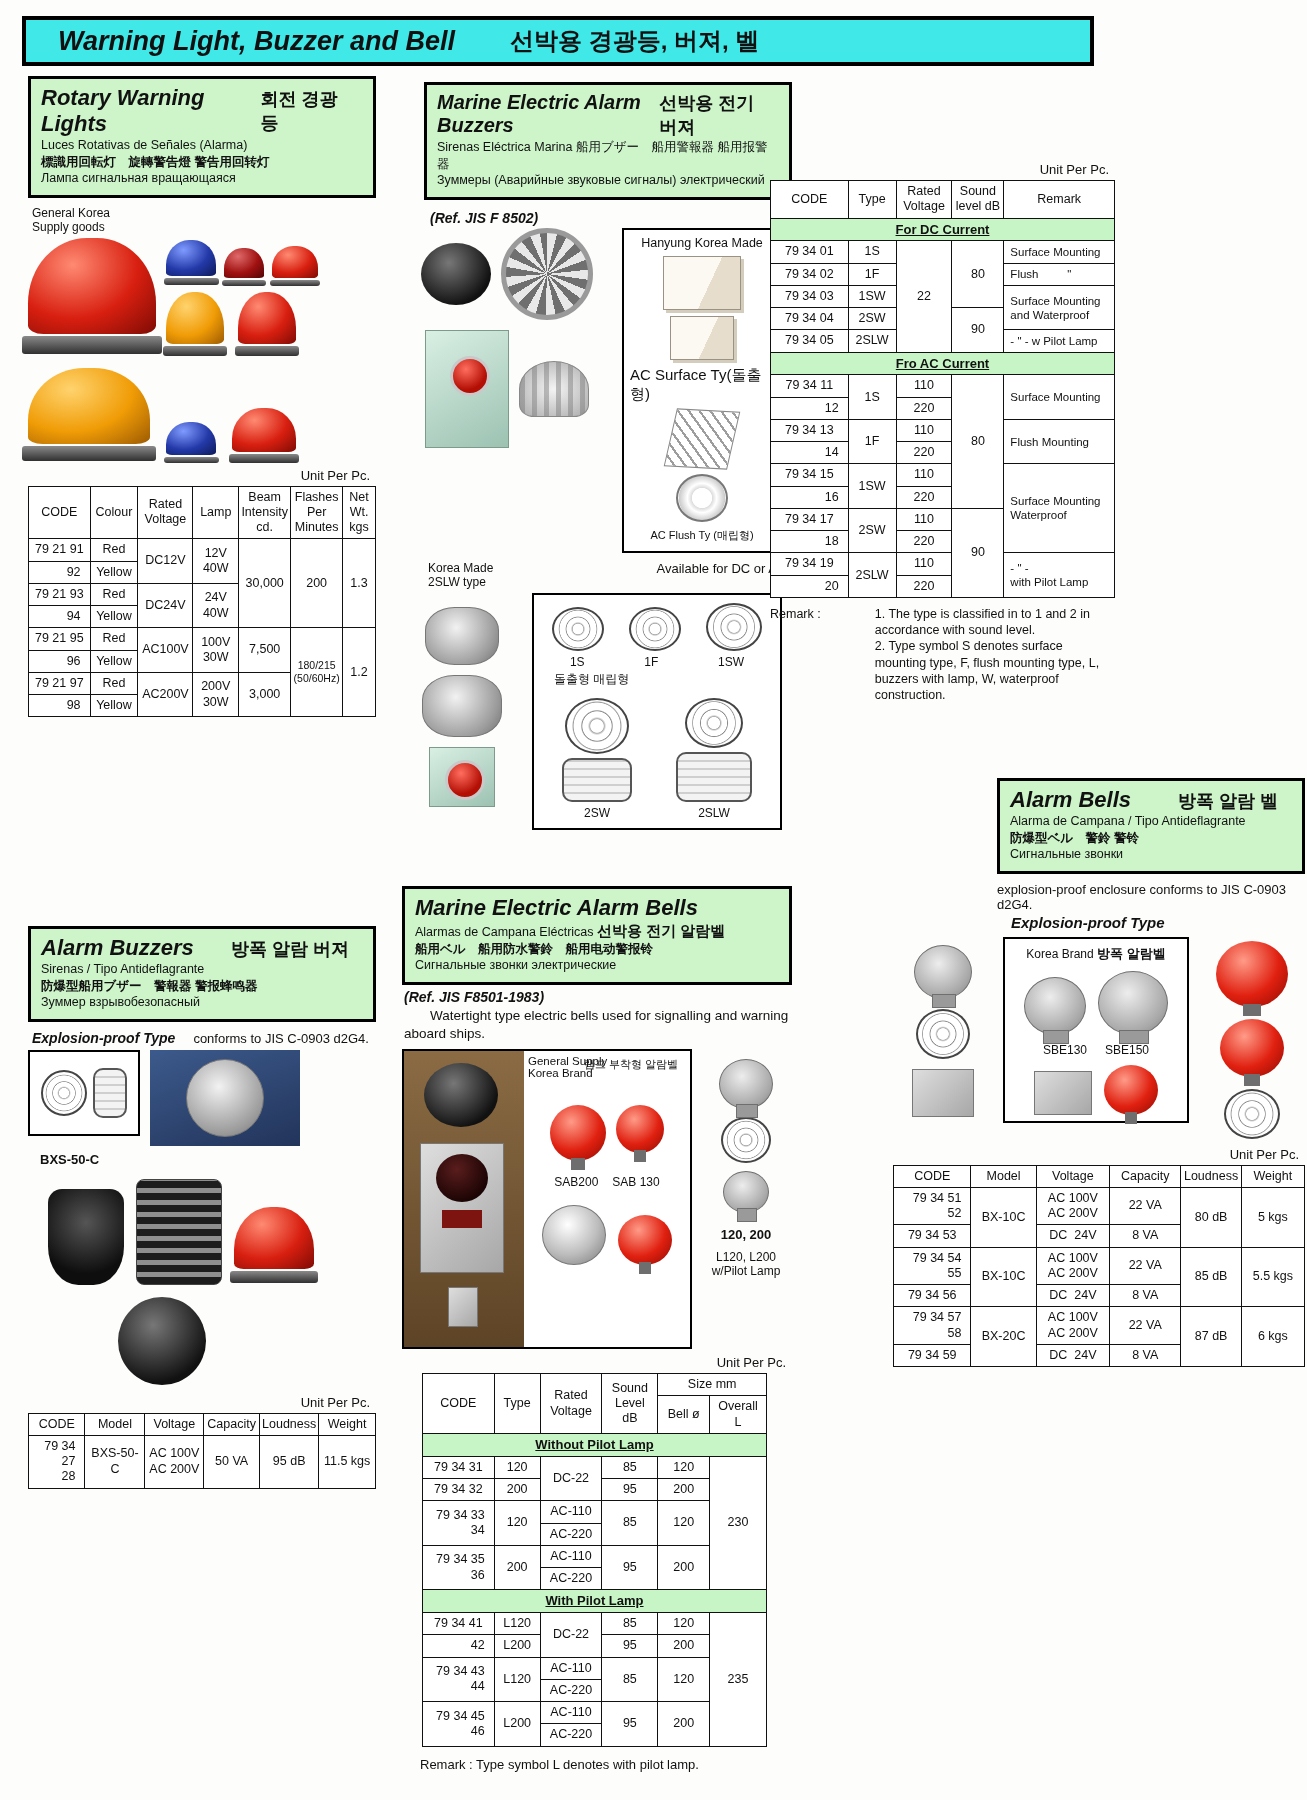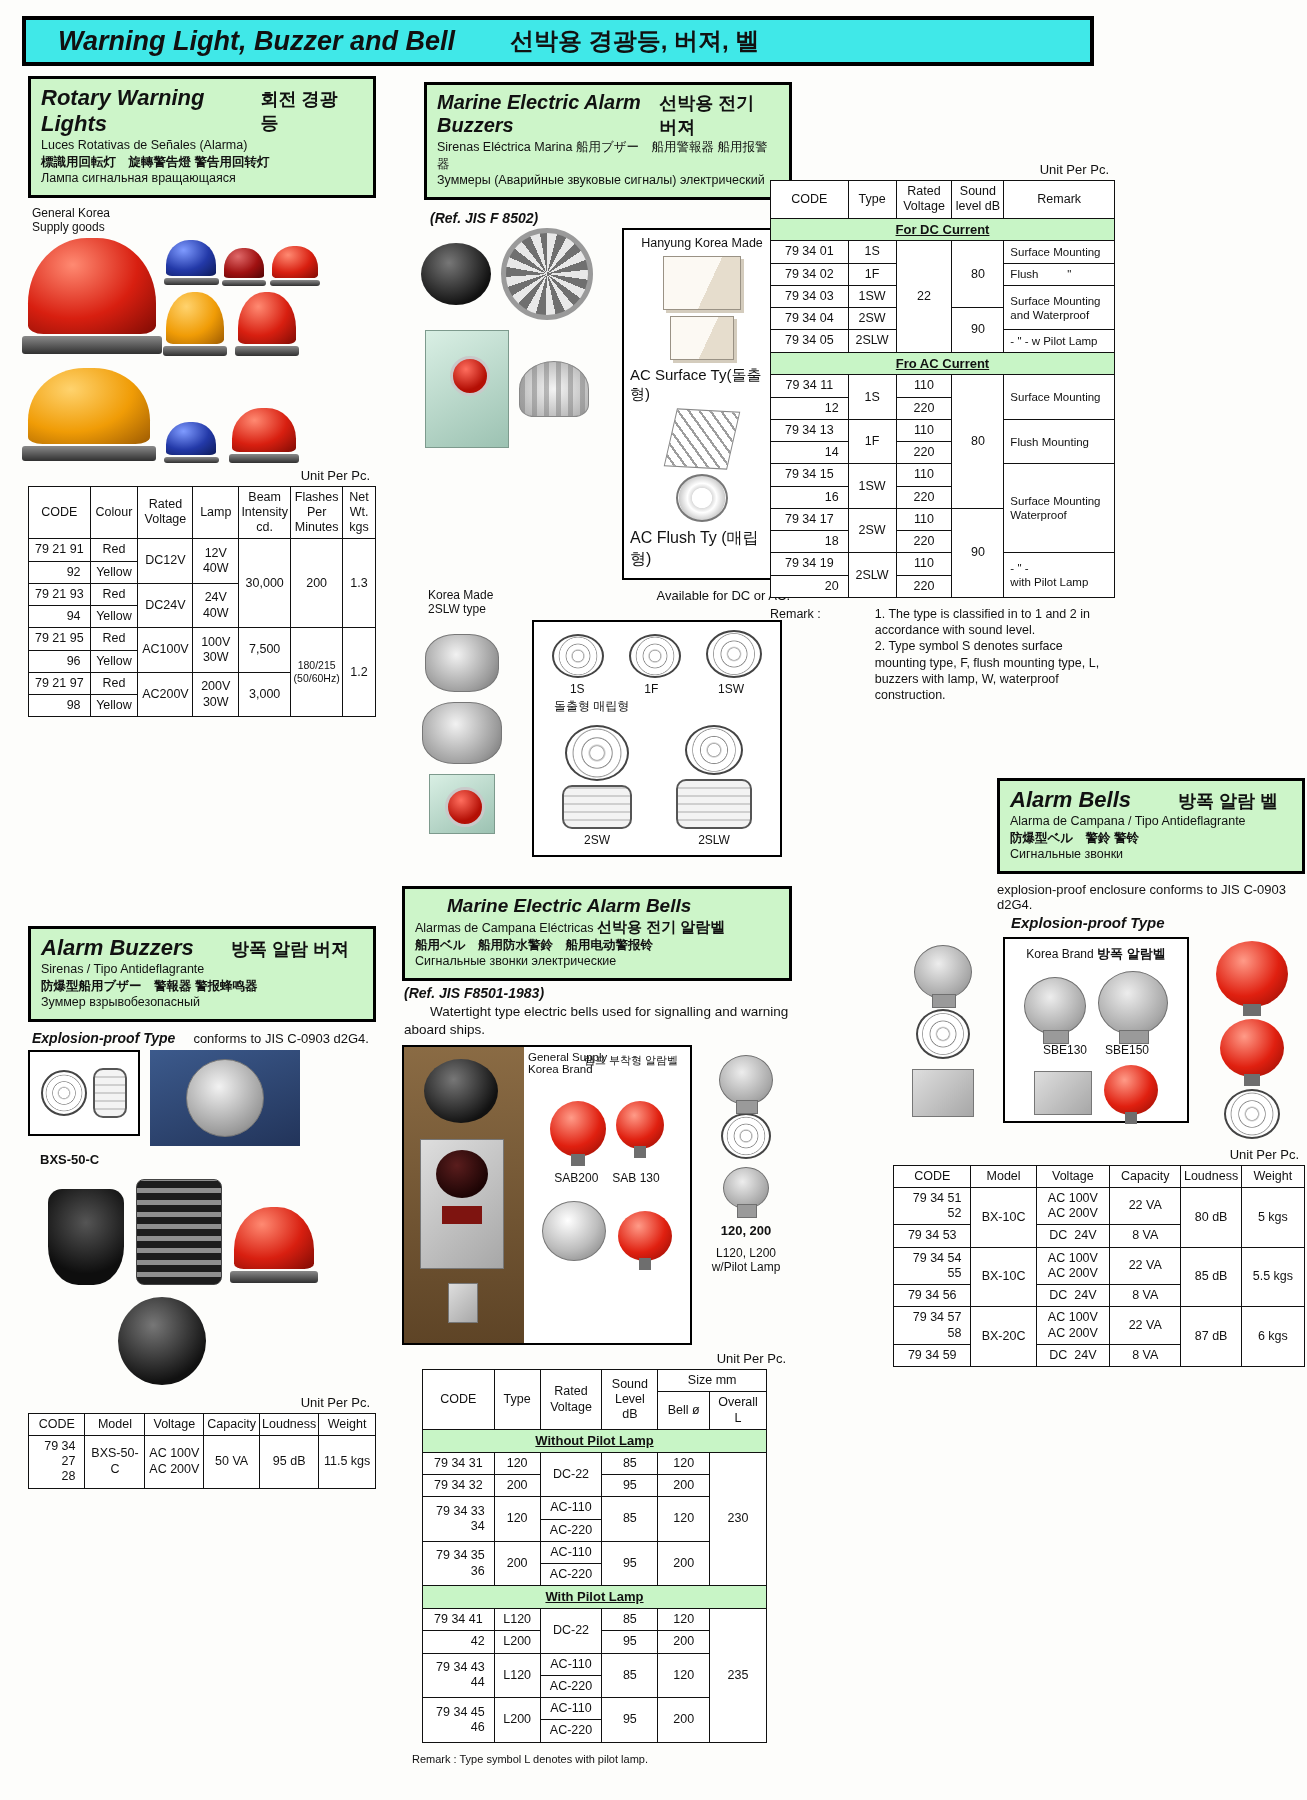--- a/index.html
+++ b/index.html
@@ -326,21 +326,21 @@
       <div class="box-teal" style="width:84px;height:118px;"></div>
       <div class="dome-ribbed" style="width:70px;height:56px;"></div>
     </div>
     <div class="img-frame" style="width:160px; padding:6px 6px 8px; display:flex; flex-direction:column; align-items:center; gap:6px;">
       <div class="caption" style="font-size:12.5px;" data-bind="mbuzz.hanyung">Hanyung Korea Made</div>
       <div class="box3d" style="width:78px;height:54px;"></div>
       <div class="box3d" style="width:64px;height:44px;"></div>
       <div class="caption" style="font-size:15px;" data-bind="mbuzz.cap_surface">AC Surface Ty(돌출형)</div>
       <div class="hatch" style="width:64px;height:58px;"></div>
       <div class="disc" style="width:52px;height:48px;"></div>
-      <div class="caption" style="font-size:16px;" data-bind="mbuzz.cap_flush">AC Flush Ty (매립형)</div>
+      <div class="caption" style="font-size:11px;" data-bind="mbuzz.cap_flush">AC Flush Ty (매립형)</div>
     </div>
   </div>
 
   <div style="display:flex; justify-content:space-between; align-items:flex-start; margin:8px 2px 4px 26px;">
     <span class="caption" data-bind="mbuzz.korea_made">Korea Made
 2SLW type</span>
     <span class="caption" style="font-size:13px;" data-bind="mbuzz.available">Available for DC or AC.</span>
   </div>
 
   <div class="photo-row">
@@ -494,21 +494,21 @@
     <span style="width:250px; display:inline-block;margin-left:48px;">
       <span data-bind="mbuzz.t.remark1">1.  The type is classified in to 1 and 2 in accordance with sound level.</span><br>
       <span data-bind="mbuzz.t.remark2">2.  Type symbol S denotes surface mounting type, F, flush mounting type, L, buzzers with lamp, W, waterproof construction.</span>
     </span>
   </div>
 </div>
 
 <div class="cols" style="left:402px; top:886px; width:390px;">
   <div class="sec-head">
     <div class="t-row">
-      <span class="t-en" style="font-size:19px;margin-left:32px;" data-bind="mbells.title">Marine Electric Alarm Bells</span>
+      <span class="t-en" style="font-size:22px;" data-bind="mbells.title">Marine Electric Alarm Bells</span>
     </div>
     <div class="sub"><span data-bind="mbells.sub_es">Alarmas de Campana Eléctricas</span> <span class="t-ko" style="font-size:15px;" data-bind="mbells.title_ko">선박용 전기 알람벨</span></div>
     <div class="sub cjk" data-bind="mbells.sub_cjk">船用ベル　船用防水警鈴　船用电动警报铃</div>
     <div class="sub" data-bind="mbells.sub_ru">Сигнальные звонки электрические</div>
   </div>
 
   <div class="it-b" style="font-size:14px; margin:4px 0 2px 2px;" data-bind="mbells.ref">(Ref. JIS F8501-1983)</div>
   <div style="font-size:13.5px; margin:2px 0 6px 2px; line-height:1.35; text-indent:26px;" data-bind="mbells.para">Watertight type electric bells used for signalling and warning aboard ships.</div>
 
   <div class="photo-row">
@@ -650,21 +650,21 @@
       <td data-bind="mbells.t.wi.v110">AC-110</td>
       <td rowspan="2" data-bind="mbells.t.wi.s95">95</td>
       <td rowspan="2" data-bind="mbells.t.wi.b200">200</td>
     </tr>
     <tr>
           <td data-bind="mbells.t.wi.v220">AC-220</td>
         </tr>
   </tbody>
     </table>
 
-  <div style="font-size:11px; margin:10px 0 0 10px;" data-bind="mbells.t.remark">Remark : Type symbol L denotes with pilot lamp.</div>
+  <div style="font-size:13px; margin:10px 0 0 18px;" data-bind="mbells.t.remark">Remark : Type symbol L denotes with pilot lamp.</div>
 </div>
 
 <div class="cols" style="left:893px; top:778px; width:412px;">
   <div class="sec-head" style="margin-left:104px;">
     <div class="t-row">
       <span class="t-en" data-bind="abells.title">Alarm Bells</span>
       <span class="t-ko" data-bind="abells.title_ko">방폭 알람 벨</span>
     </div>
     <div class="sub" data-bind="abells.sub_es">Alarma de Campana / Tipo Antideflagrante</div>
     <div class="sub cjk" data-bind="abells.sub_cjk">防爆型ベル　警鈴 警铃</div>

